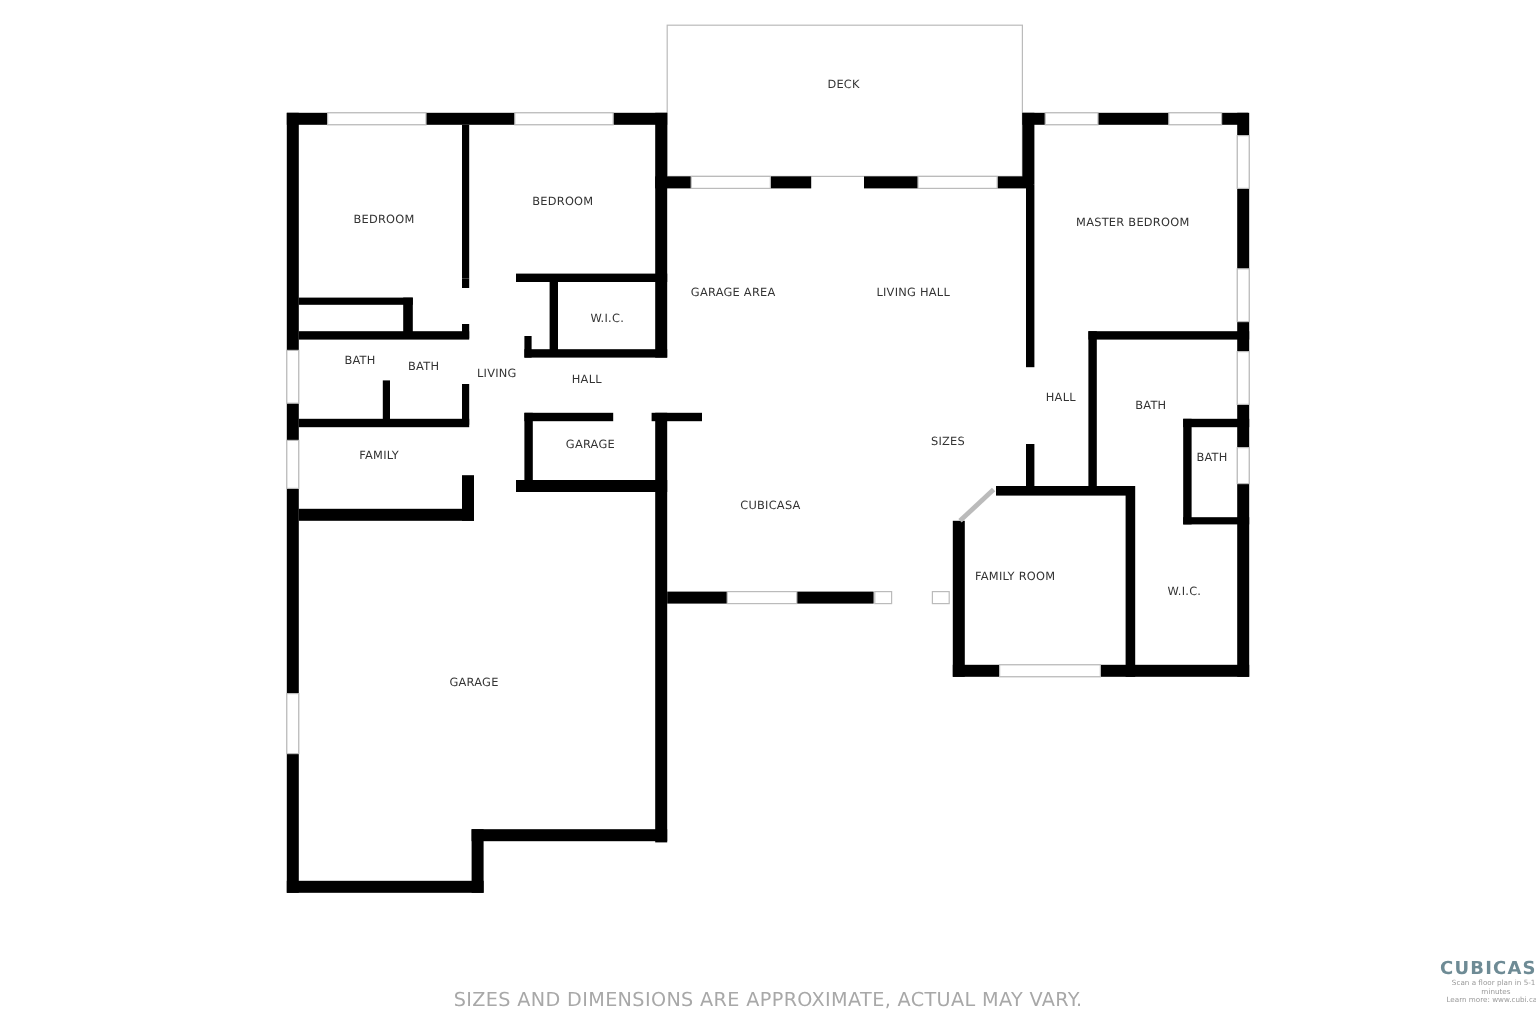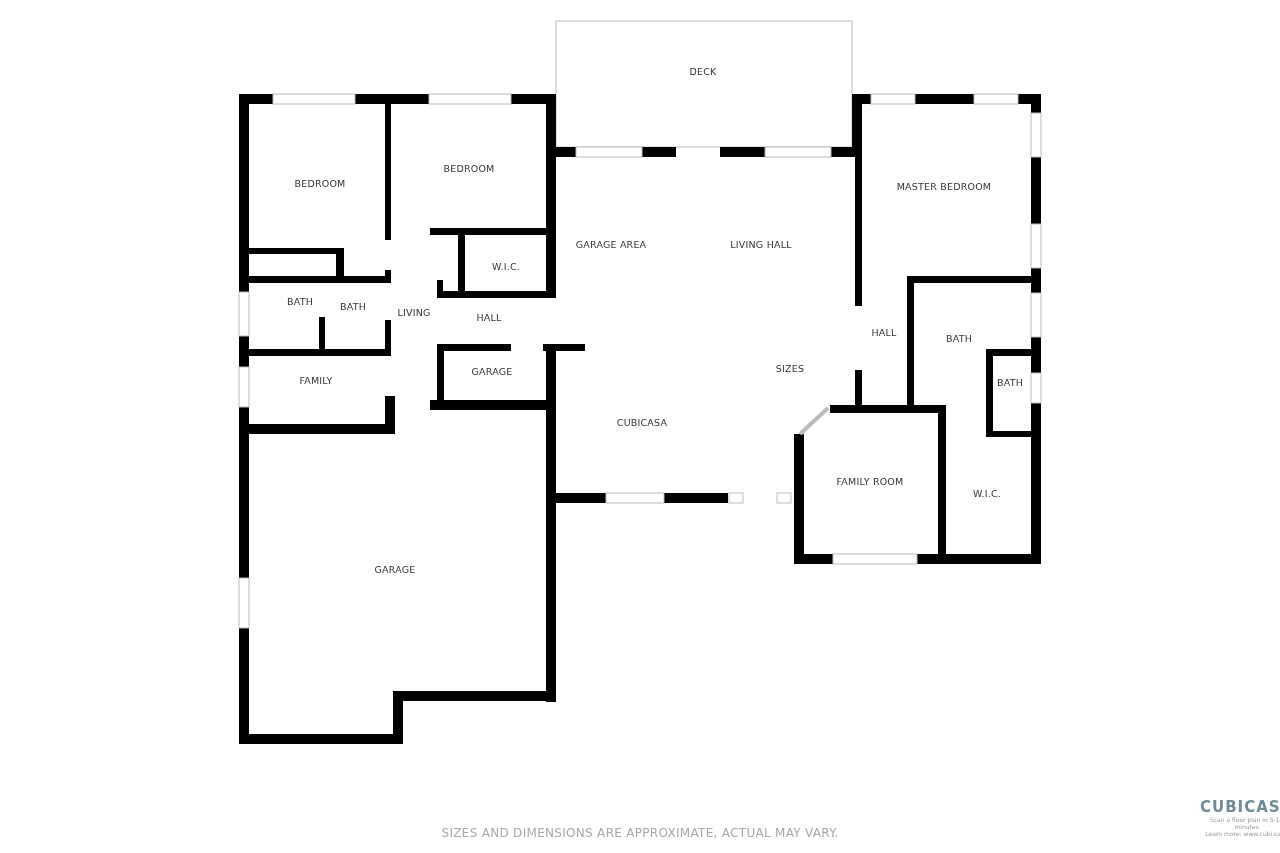--- a/index.html
+++ b/index.html
@@ -1,19 +1,19 @@
 <!DOCTYPE html>
 <html><head>
 <meta charset="utf-8">
 <style>
   html,body{margin:0;padding:0;background:#fff;}
   body{width:1280px;height:853px;position:relative;overflow:hidden;font-family:"DejaVu Sans",sans-serif;}
   svg{position:absolute;left:0;top:0;}
   .lbl{position:absolute;font-size:9.5px;color:#333;transform:translate(-50%,-50%);white-space:nowrap;letter-spacing:0.2px;}
-  .disclaimer{position:absolute;left:640px;top:833px;transform:translate(-50%,-50%);font-size:12px;color:#a8a8a8;letter-spacing:0.3px;white-space:nowrap;}
+  .disclaimer{position:absolute;left:640px;top:833px;transform:translate(-50%,-50%);font-size:16px;color:#a8a8a8;letter-spacing:0.3px;white-space:nowrap;}
   .brand{position:absolute;left:1200px;top:798px;text-align:center;}
   .brand-name{font-size:15px;font-weight:bold;color:#6e8b95;letter-spacing:1px;}
   .brand-sub{font-size:6px;color:#999;line-height:7px;}
 </style>
 </head>
 <body>
 
 <svg width="1280" height="853" viewBox="0 0 1280 853">
   <g fill="#000">
 
@@ -111,21 +111,21 @@
     <div class="lbl" style="left: 353px; top: 306px;">BATH</div>
     <div class="lbl" style="left: 414px; top: 312px;">LIVING</div>
     <div class="lbl" style="left: 489px; top: 317px;">HALL</div>
     <div class="lbl" style="left: 884px; top: 332px;">HALL</div>
     <div class="lbl" style="left: 959px; top: 338px;">BATH</div>
     <div class="lbl" style="left: 1010px; top: 382px;">BATH</div>
     <div class="lbl" style="left: 492px; top: 371px;">GARAGE</div>
     <div class="lbl" style="left: 316px; top: 380px;">FAMILY</div>
     <div class="lbl" style="left: 790px; top: 368px;">SIZES</div>
     <div class="lbl" style="left: 642px; top: 422px;">CUBICASA</div>
-    <div class="lbl" style="left: 870px; top: 481px;">FAMILY ROOM</div>
+    <div class="lbl" style="left: 846px; top: 481px;">FAMILY ROOM</div>
     <div class="lbl" style="left: 987px; top: 493px;">W.I.C.</div>
     <div class="lbl" style="left: 395px; top: 569px;">GARAGE</div>
   </div>
 
 <div class="disclaimer">SIZES AND DIMENSIONS ARE APPROXIMATE, ACTUAL MAY VARY.</div>
 <div class="brand">
   <div class="brand-name">CUBICASA</div>
   <div class="brand-sub">Scan a floor plan in 5-10 minutes</div>
   <div class="brand-sub">Learn more: www.cubi.casa</div>
 </div>

